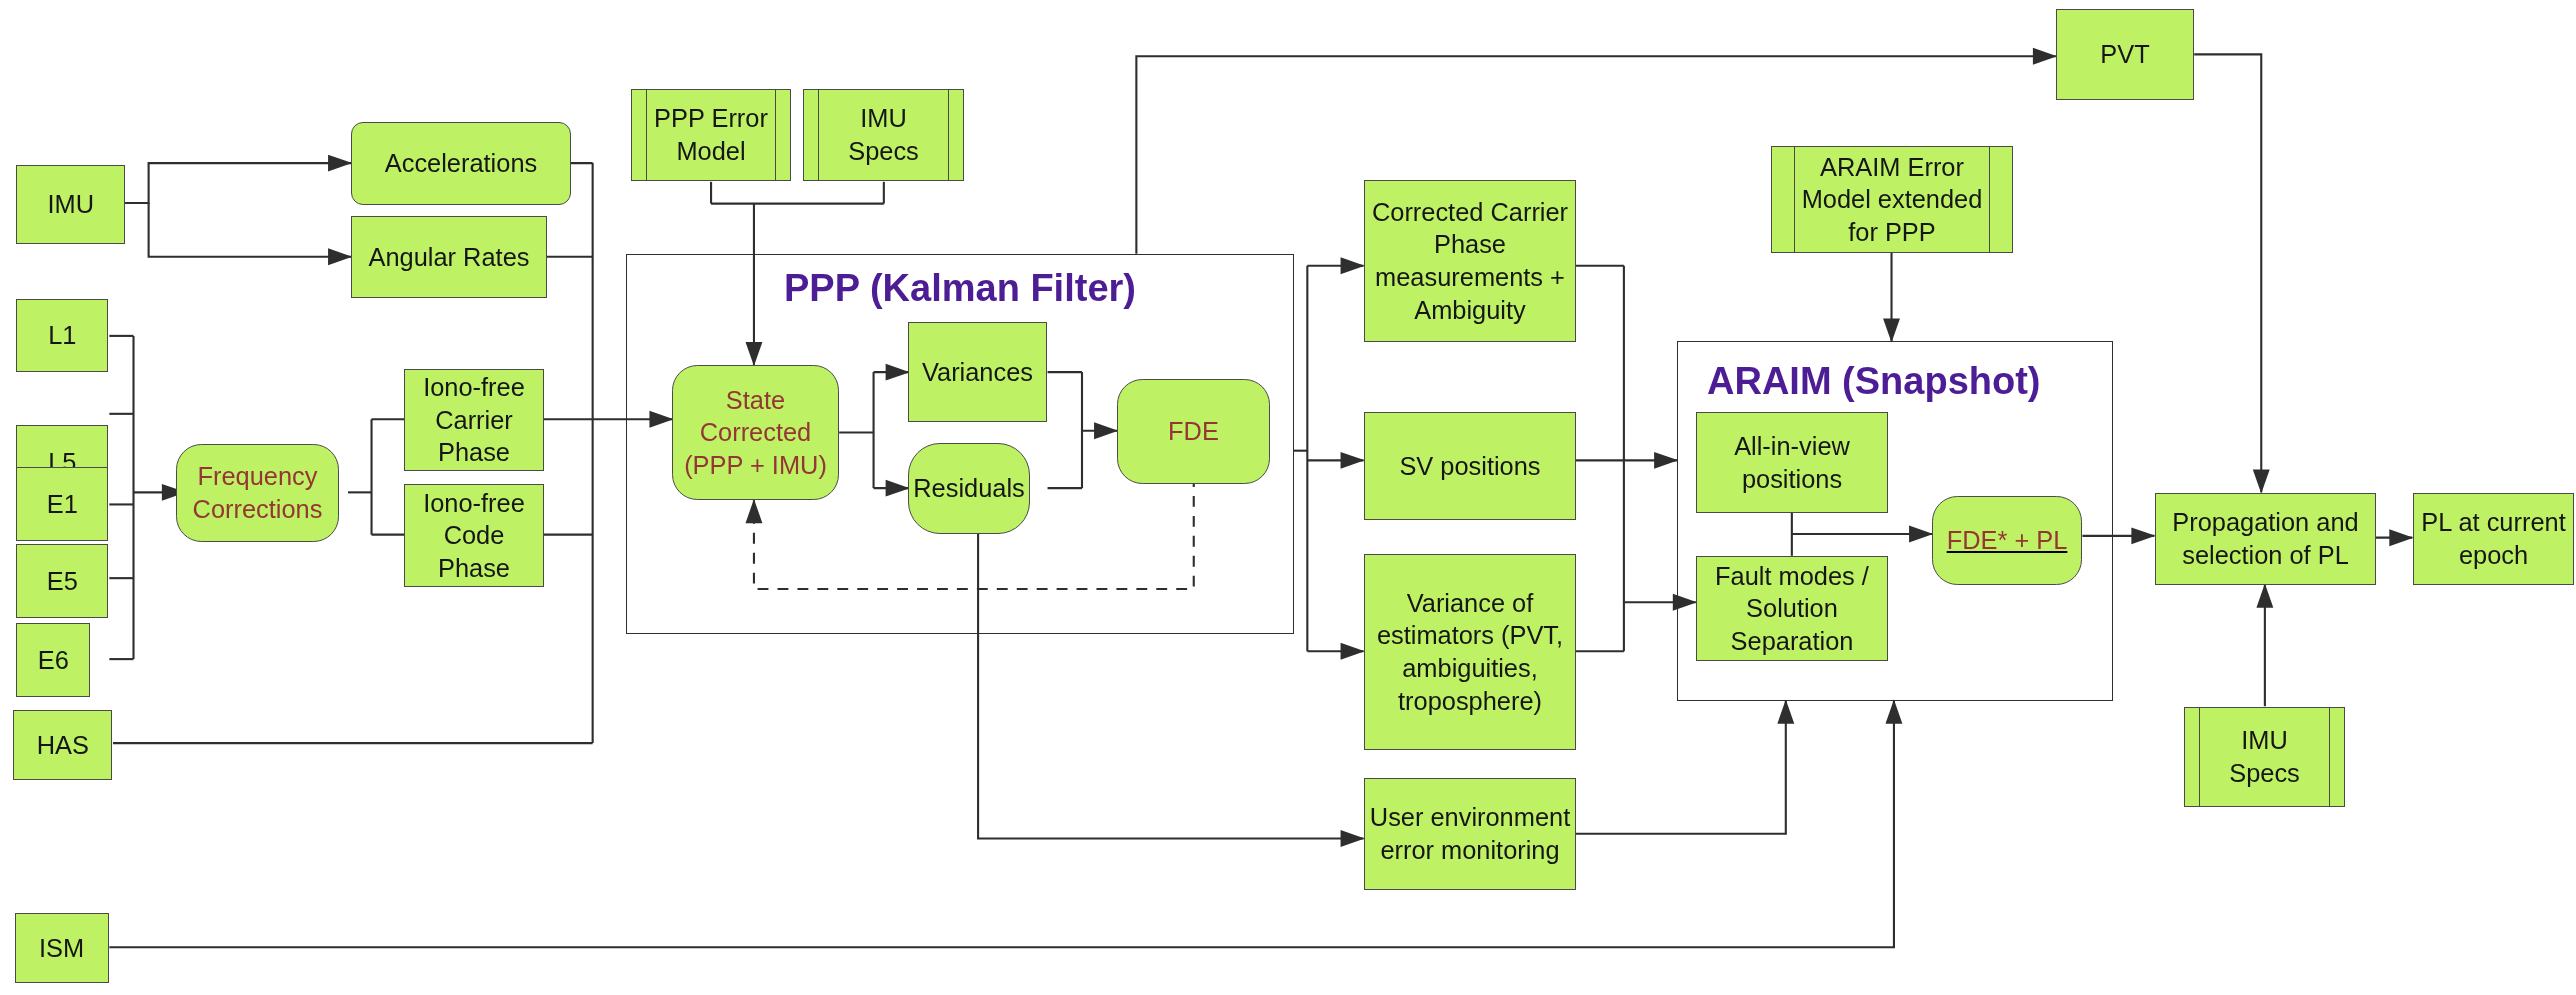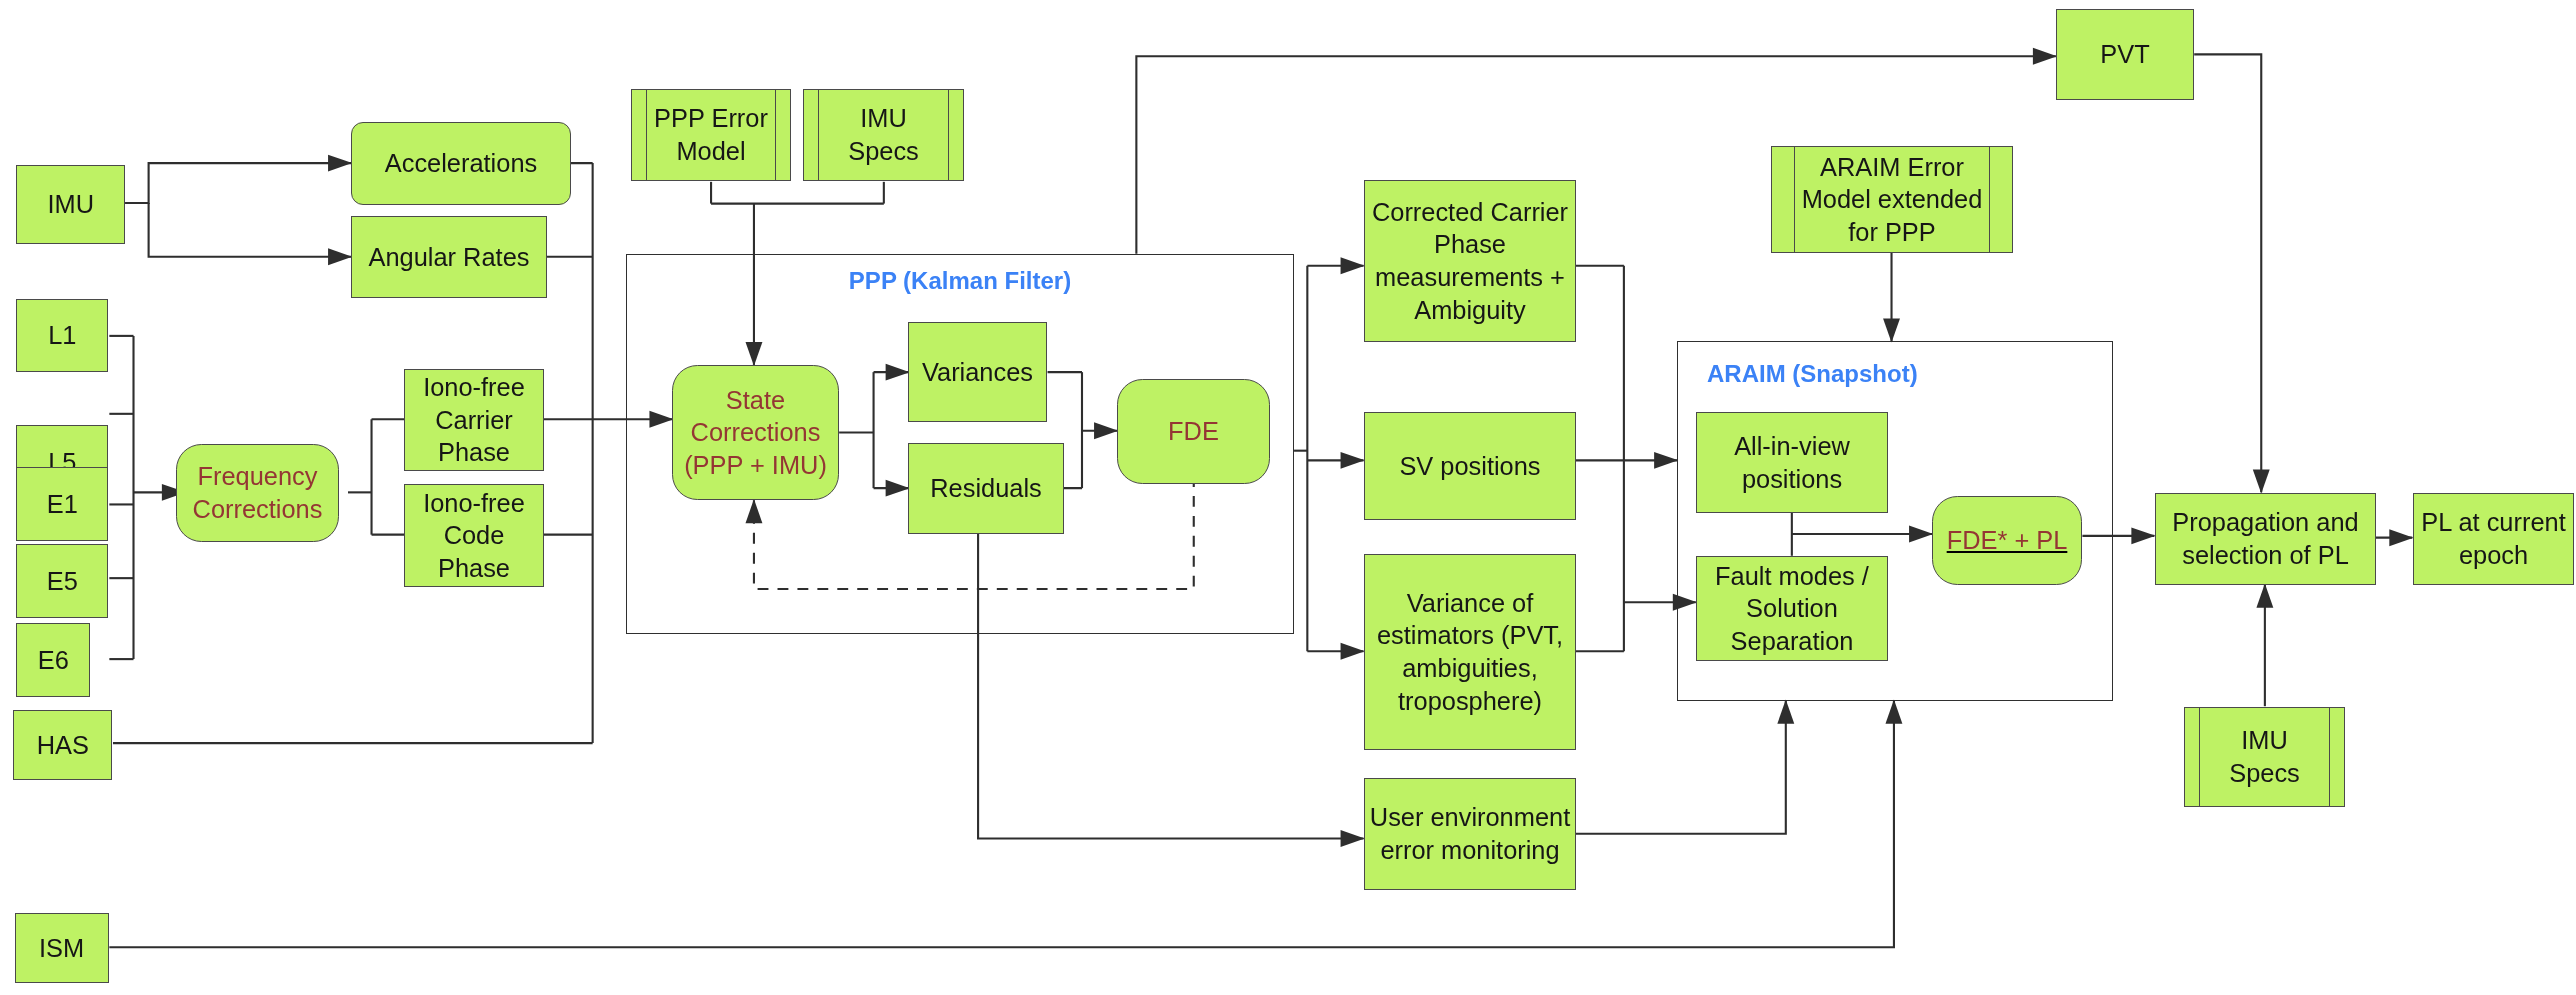--- a/index.html
+++ b/index.html
@@ -10,21 +10,21 @@
     font-family:"Liberation Sans","DejaVu Sans",sans-serif;
     overflow:hidden;
   }
   #edge-layer{position:absolute;left:0;top:0;z-index:1;}
   .container-box{
     position:absolute;border:1.8px solid #2f2f2f;background:transparent;
     box-sizing:border-box;z-index:0;
   }
   .container-title{
     position:absolute;top:12px;left:0;right:0;
-    font-weight:bold;font-size:24px;color:#3b82f6;text-align:center;
+    font-weight:bold;font-size:38px;color:#4c1d95;text-align:center;
   }
   .container-title.tl{text-align:left;padding-left:29px;top:18px;}
   .node{
     position:absolute;border:1.8px solid #4a4a4a;background:#bef264;
     box-sizing:border-box;display:flex;align-items:center;justify-content:center;
     text-align:center;z-index:2;
   }
   .node .label{
     font-size:25.4px;line-height:1.28;color:#161616;
     white-space:pre-line;padding:0 3.6px;
@@ -156,27 +156,27 @@
       <span class="label">PPP Error
 Model</span>
     </div>
     <div class="node" style="left: 803px; top: 89px; width: 161px; height: 92px; border-color: rgb(74, 74, 74);">
       <div class="predef-bars" style="border-color: rgb(74, 74, 74);"></div>
       <span class="label">IMU
 Specs</span>
     </div>
     <div class="node rounded accent" style="left: 672px; top: 365px; width: 167px; height: 135px; border-color: rgb(74, 74, 74);">
       <span class="label">State
-Corrections
+Corrected
 (PPP + IMU)</span>
     </div>
     <div class="node" style="left: 908px; top: 322px; width: 139px; height: 100px; border-color: rgb(74, 74, 74);">
       <span class="label">Variances</span>
     </div>
-    <div class="node" style="left: 908px; top: 443px; width: 156px; height: 91px; border-color: rgb(74, 74, 74);">
+    <div class="node" style="left: 908px; top: 443px; width: 122px; height: 91px; border-color: rgb(74, 74, 74); border-radius: 32px;">
       <span class="label">Residuals</span>
     </div>
     <div class="node rounded accent" style="left: 1117px; top: 379px; width: 153px; height: 105px; border-color: rgb(74, 74, 74);">
       <span class="label">FDE</span>
     </div>
     <div class="node" style="left: 1364px; top: 180px; width: 212px; height: 162px; border-color: rgb(74, 74, 74);">
       <span class="label">Corrected Carrier
 Phase
 measurements +
 Ambiguity</span>

